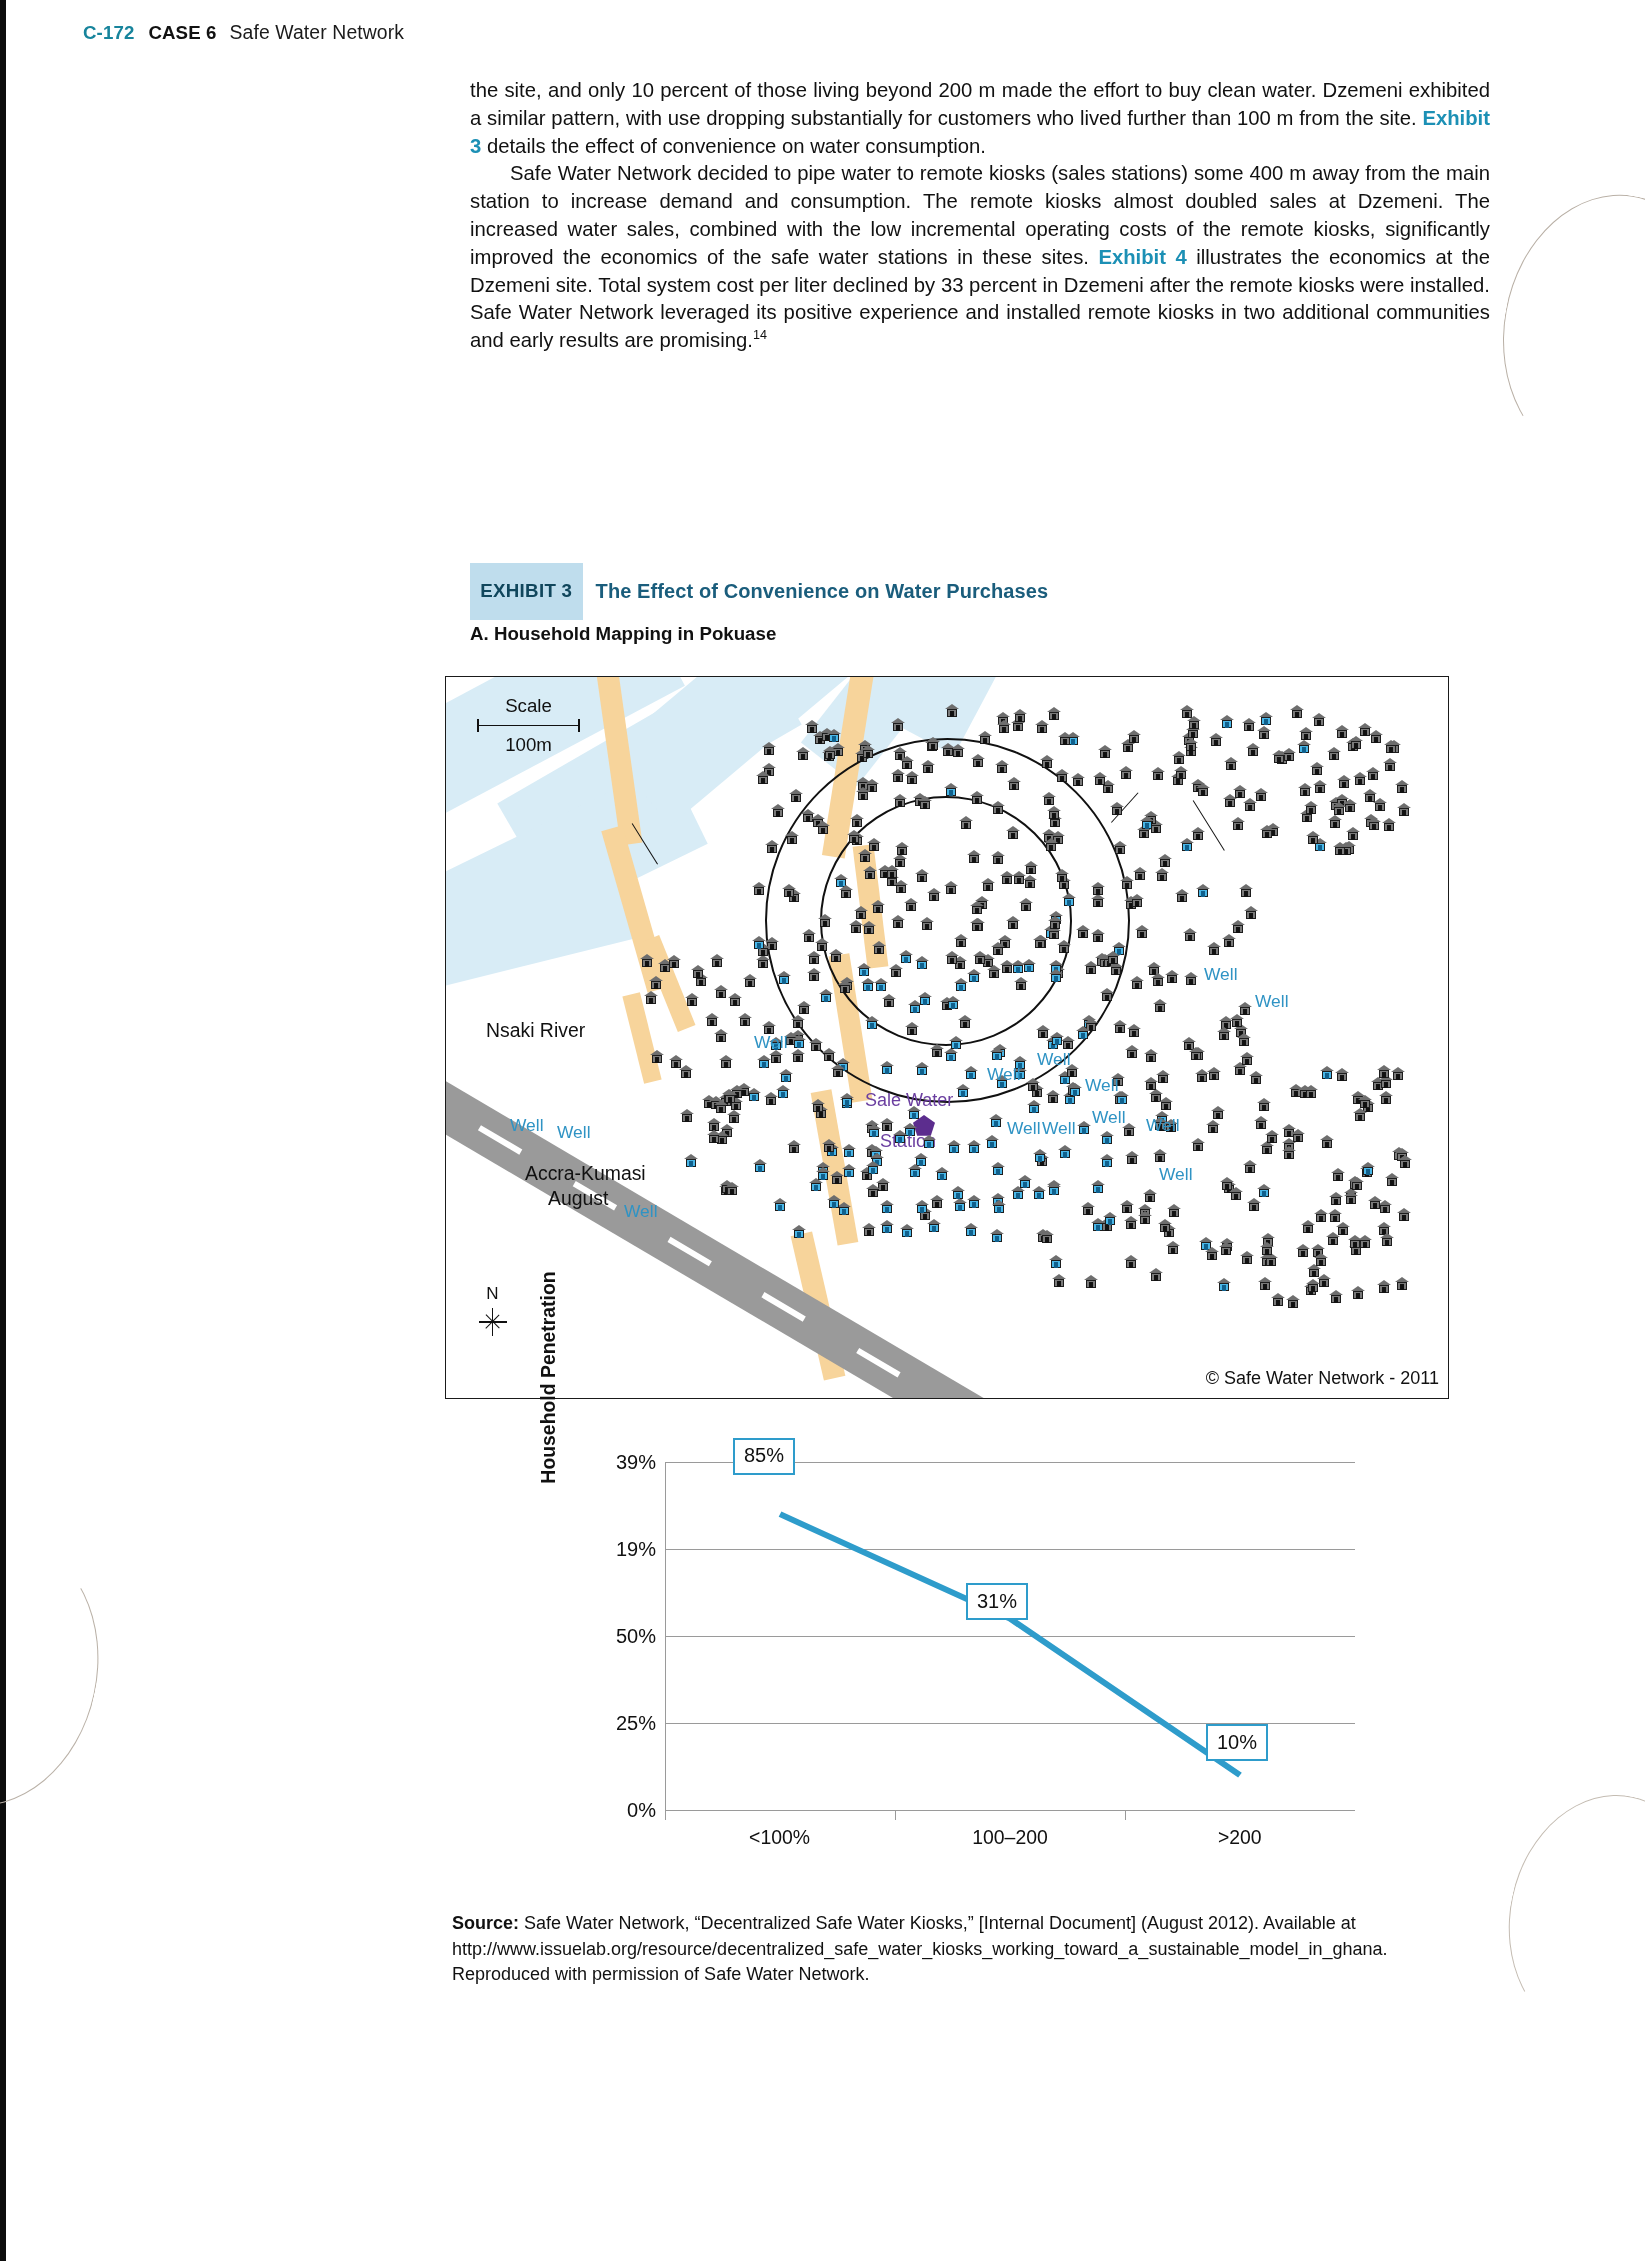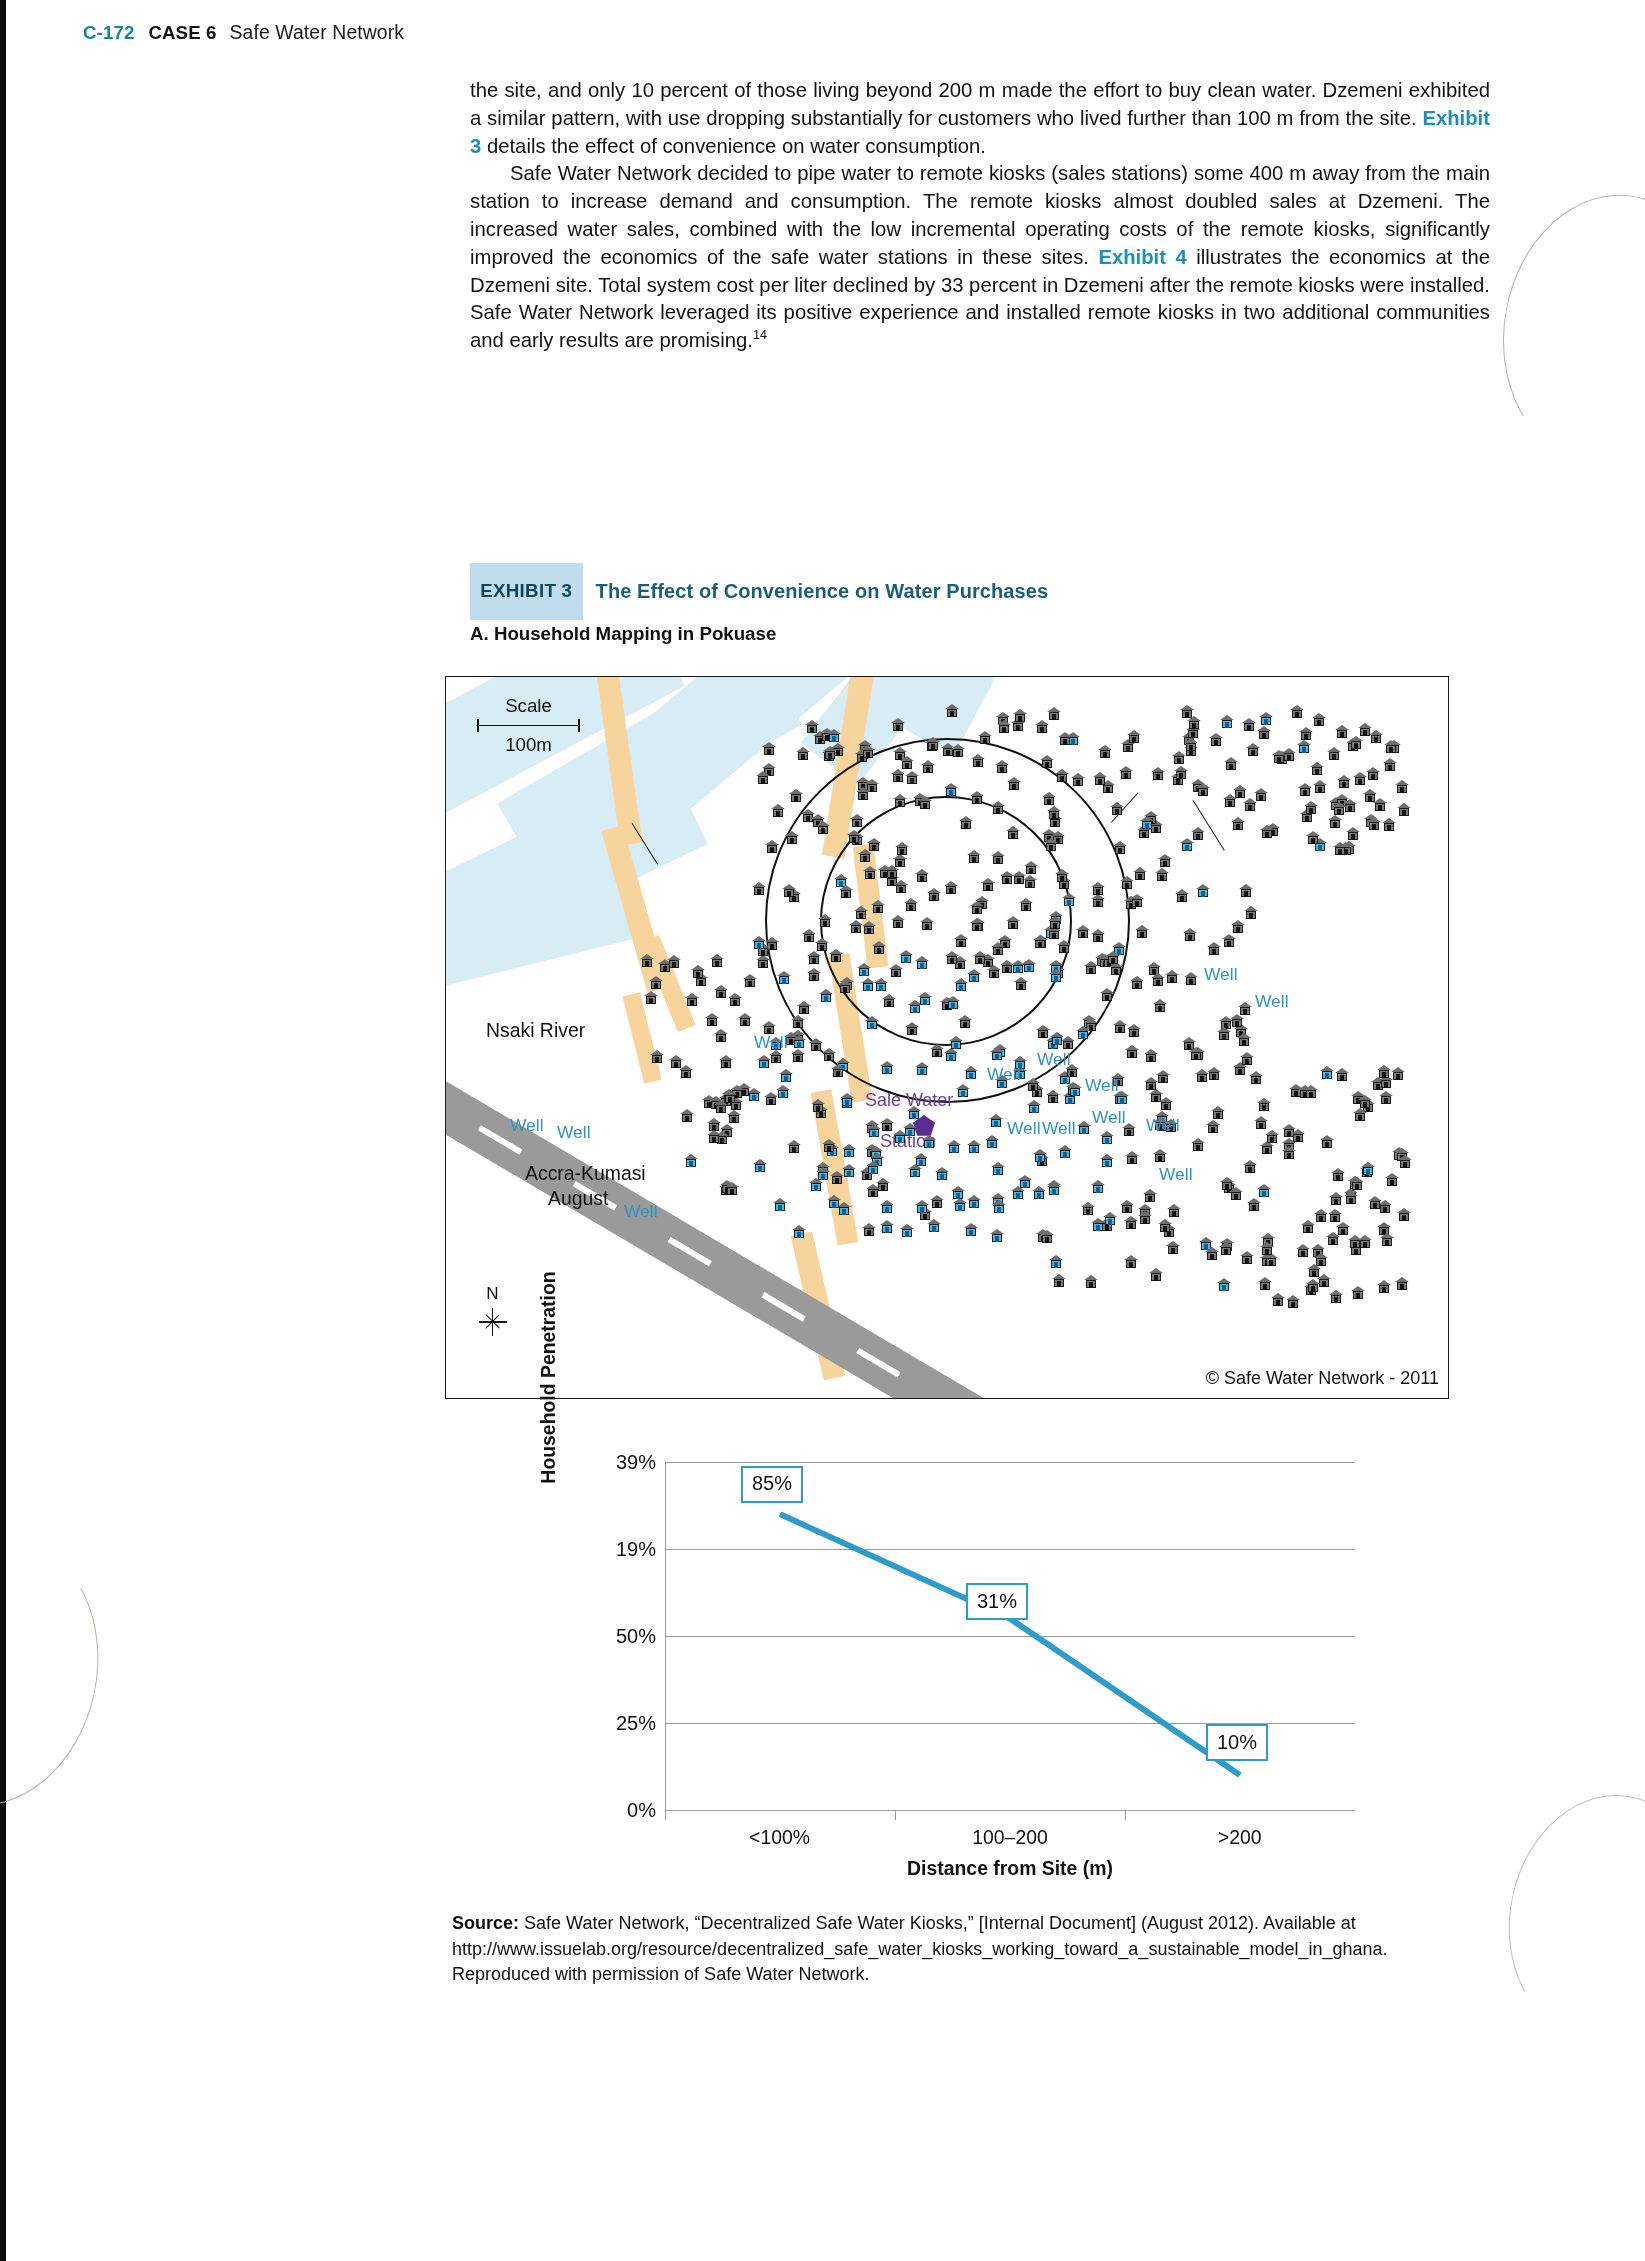--- a/index.html
+++ b/index.html
@@ -3111,23 +3111,22 @@
     <div class="xtick-mark" style="left:0;"></div>
 
     <span class="xtick" style="left:16.6%;">&lt;100%</span>
     <span class="xtick" style="left:50%;">100–200</span>
     <span class="xtick" style="left:83.3%;">&gt;200</span>
 
     <svg id="chart-svg" width="100%" height="100%" viewBox="0 0 1000 540" preserveAspectRatio="none" style="position:absolute;left:0;top:0;overflow:visible;">
       <polyline id="series-line" fill="none" stroke="#2e9ccb" stroke-width="9" stroke-linejoin="round" points="166.7,81.0 500.0,243.0 833.3,486.0"></polyline>
     </svg>
 
-    <span class="callout" style="left:76px;top:-24.5px;margin-top:28px;">85%</span>
+    <span class="callout" style="left:68px;top:-24.5px;">85%</span>
     <span class="callout" style="left:301px;top:121px;">31%</span>
     <span class="callout" style="left:541px;top:262px;">10%</span>
   </div>
-  <div class="chart-xlabel">Distance from Site (m)</div>
 </div>
 
 <div class="srcnote">
   <b>Source:</b><span> Safe Water Network, “Decentralized Safe Water Kiosks,” [Internal Document] (August 2012). Available at http://www.issuelab.org/resource/decentralized_safe_water_kiosks_working_toward_a_sustainable_model_in_ghana. Reproduced with permission of Safe Water Network.</span>
 </div>
 
 
 </body></html>

